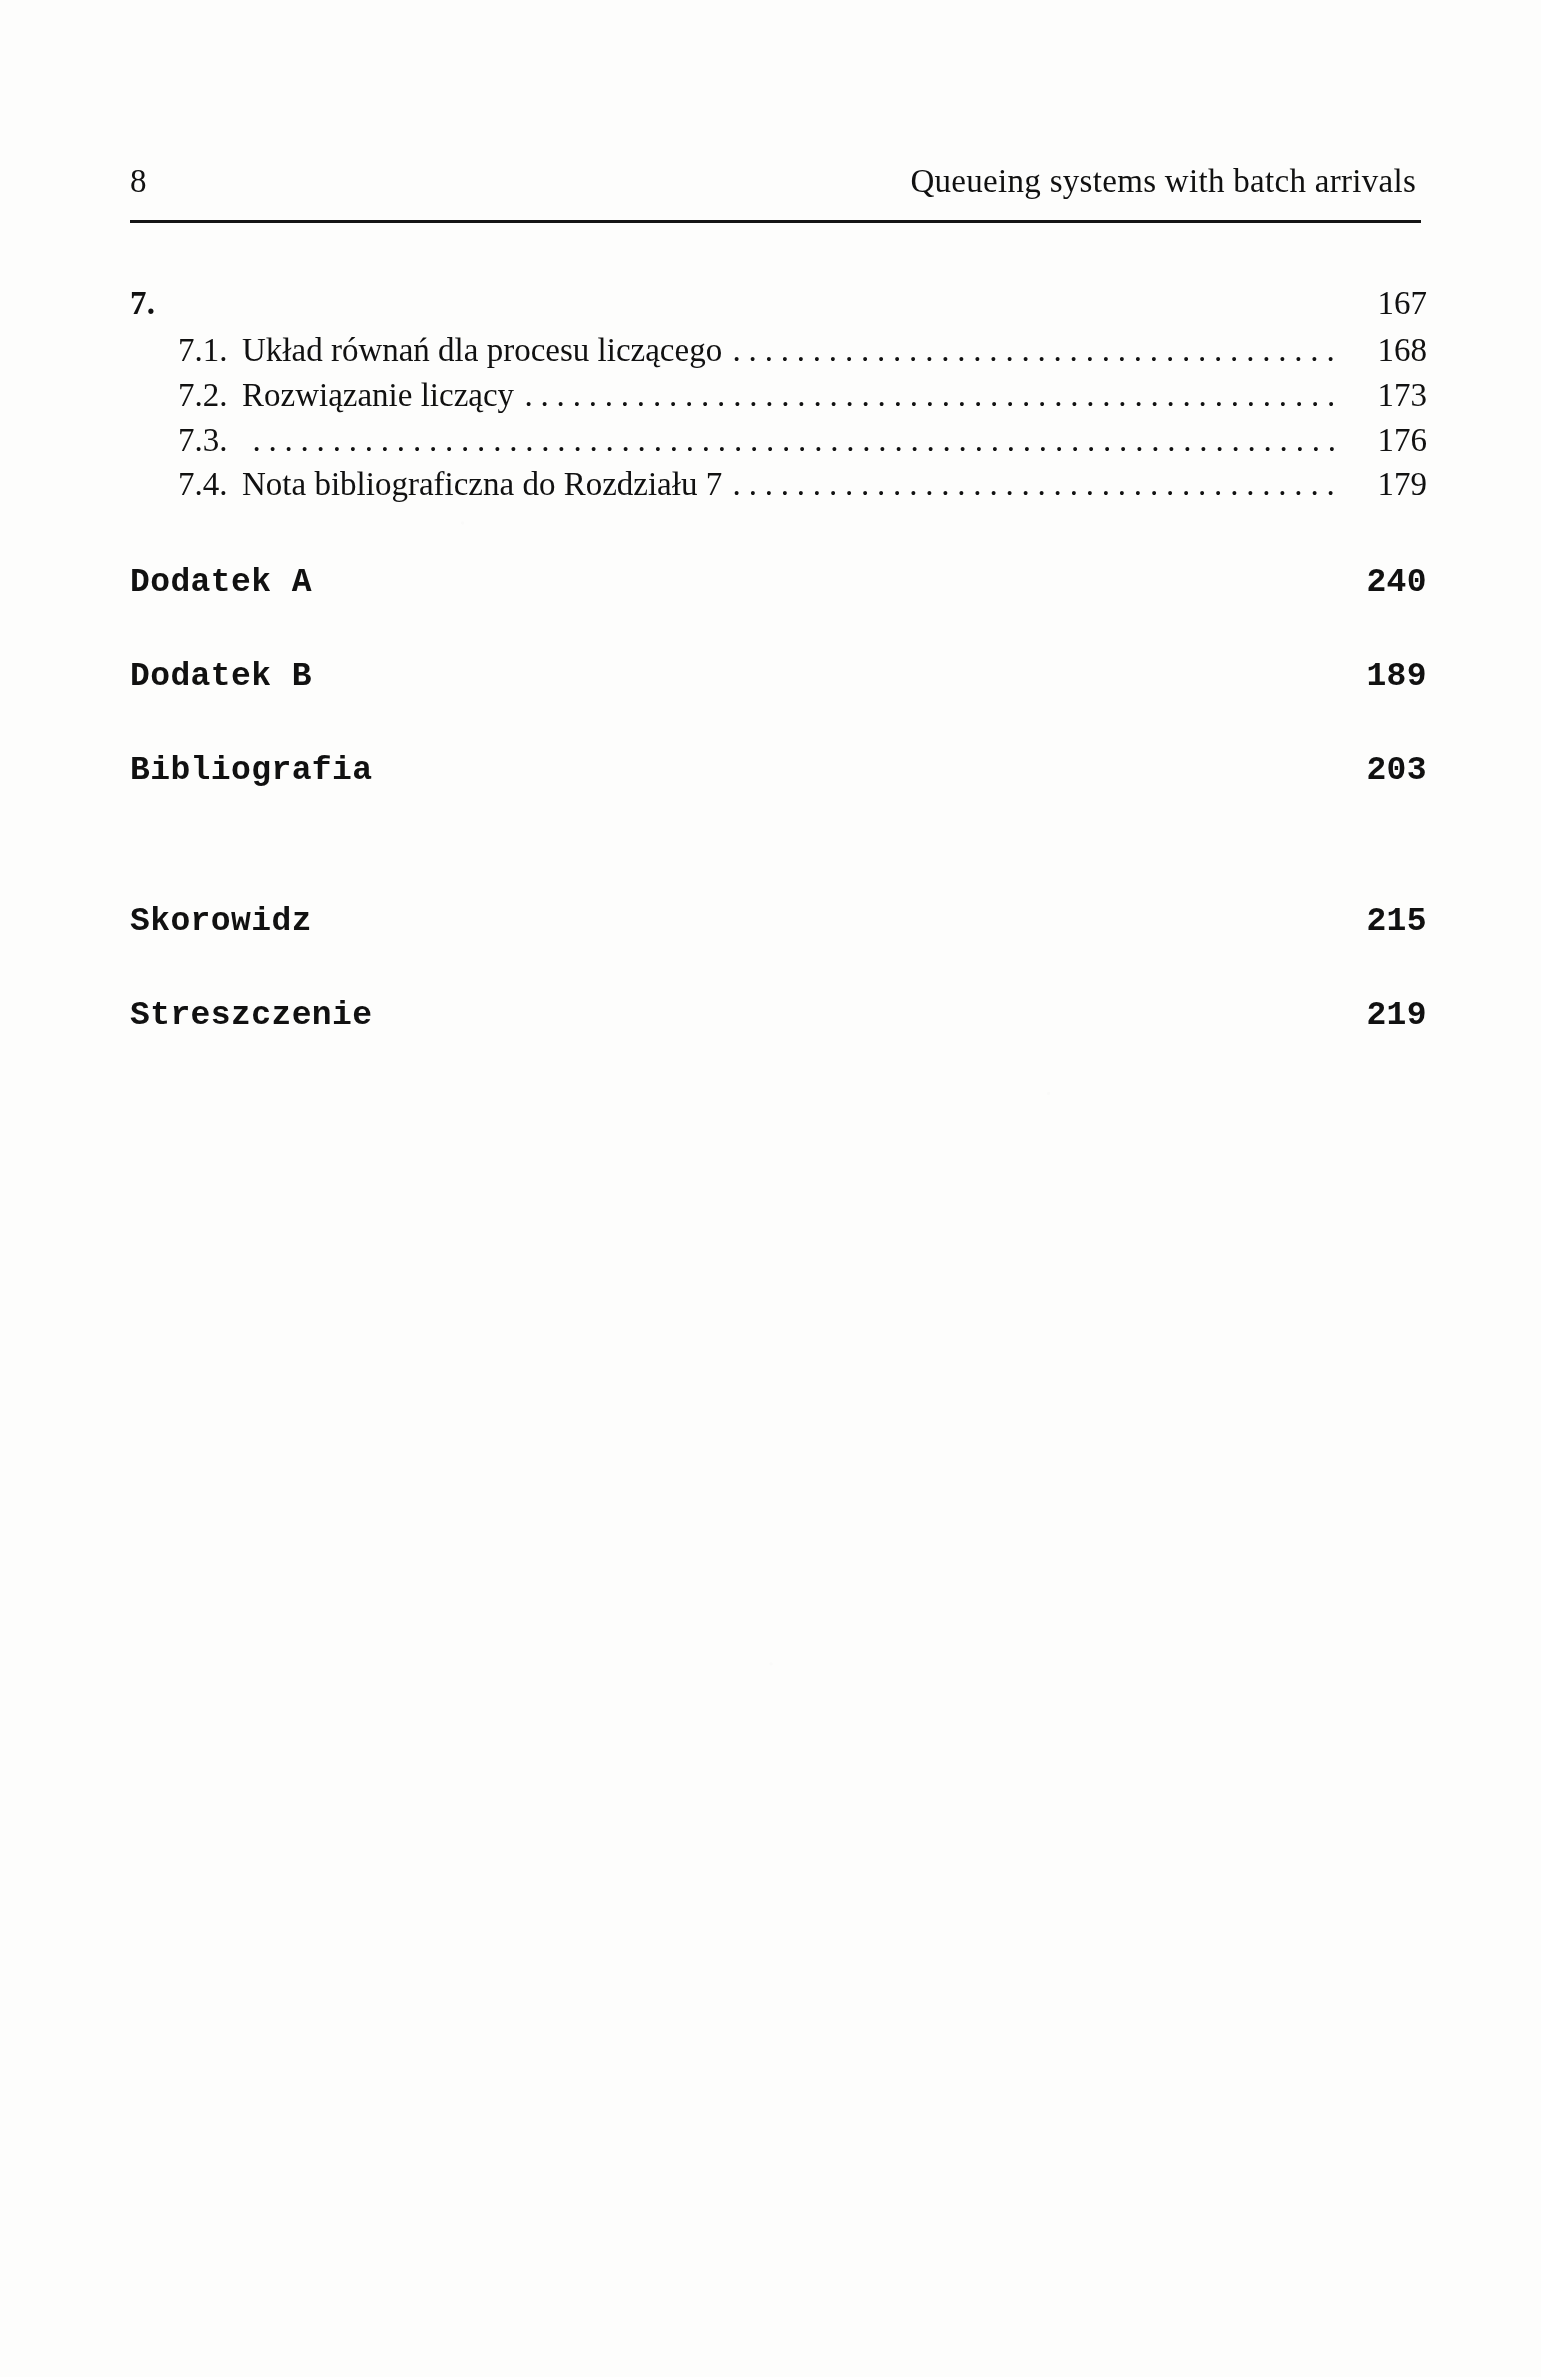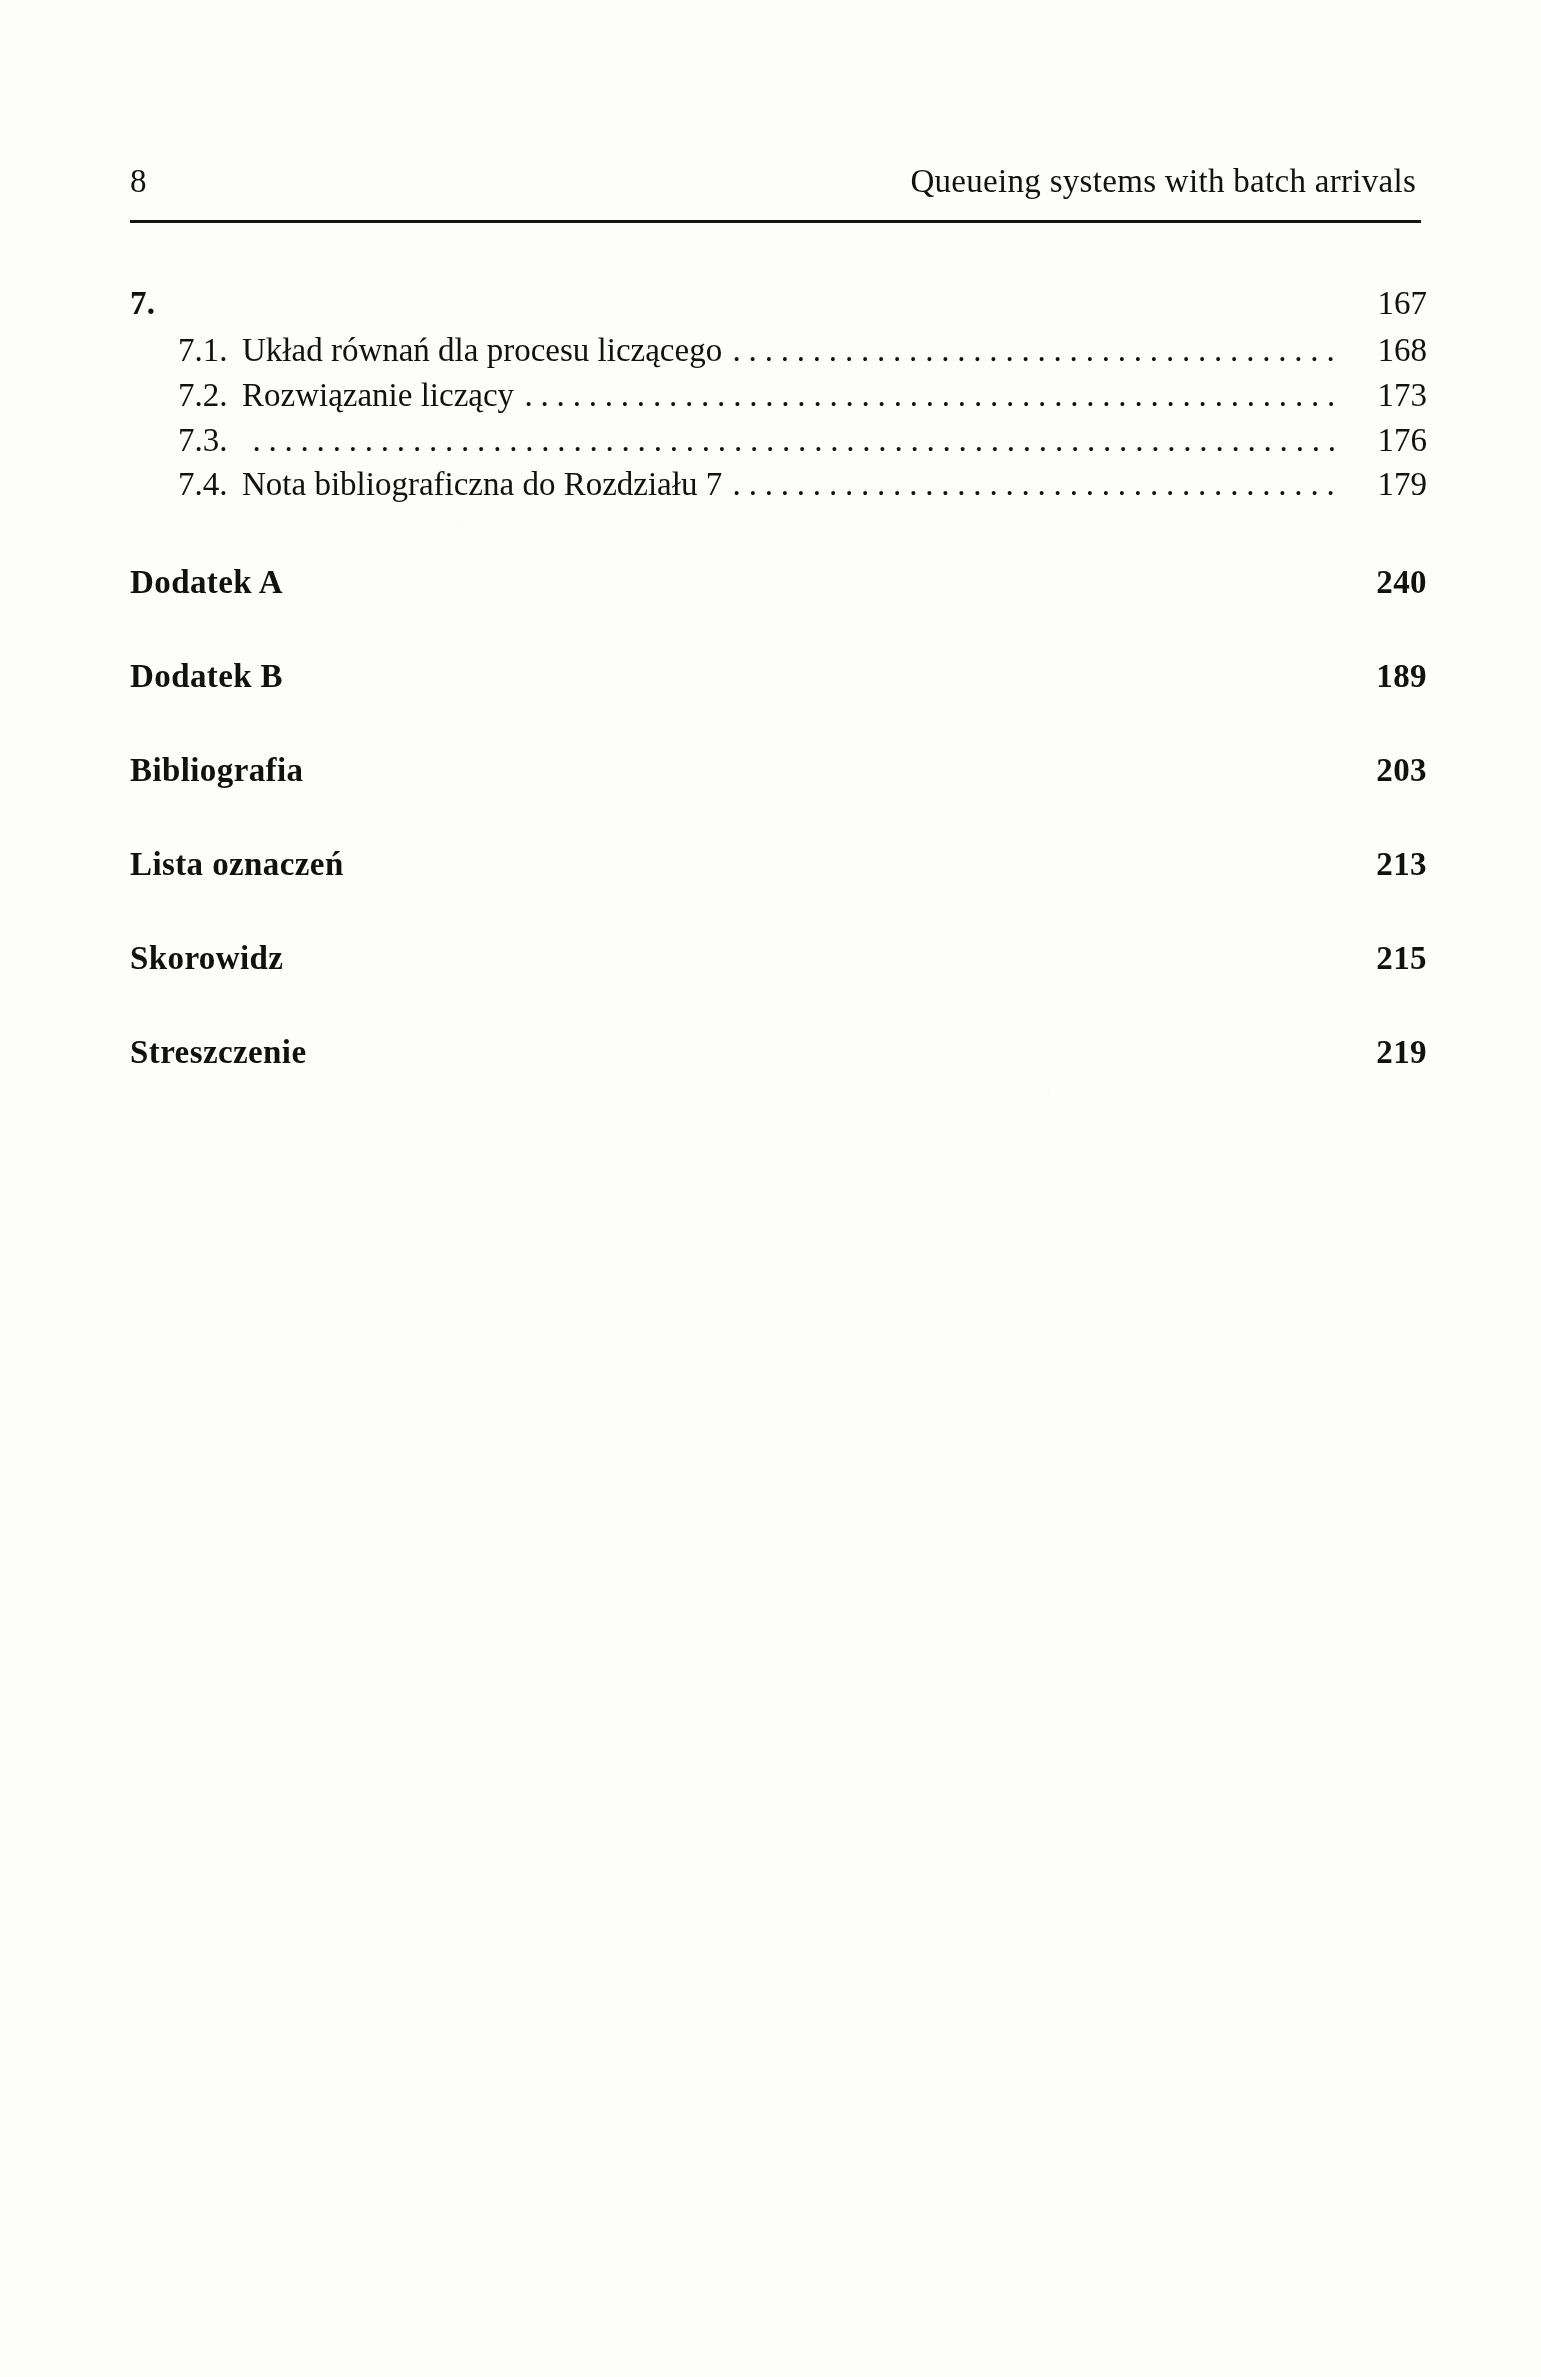--- a/index.html
+++ b/index.html
@@ -129,20 +129,21 @@
   }
 
   
   .back {
     display: flex;
     align-items: baseline;
     justify-content: space-between;
     font-size: 33px;
     font-weight: bold;
     letter-spacing: 0.4px;
+    font-family: Liberation Mono, monospace;
   }
   .back .page-no { font-weight: bold; }
 
   .gap-after-chapter { height: 51px; }
   .back-block { margin-top: 0; }
   .back-spacer { height: 57px; }
 </style>
 </head>
 <body>
 
@@ -204,24 +205,20 @@
         <span class="page-no">189</span>
       </div>
       <div class="back-spacer"></div>
 
       <div class="back">
         <span class="title">Bibliografia</span>
         <span class="page-no">203</span>
       </div>
       <div class="back-spacer"></div>
 
-      <div class="back">
-        <span class="title">Lista oznaczeń</span>
-        <span class="page-no">213</span>
-      </div>
       <div class="back-spacer"></div>
 
       <div class="back">
         <span class="title">Skorowidz</span>
         <span class="page-no">215</span>
       </div>
       <div class="back-spacer"></div>
 
       <div class="back">
         <span class="title">Streszczenie</span>

